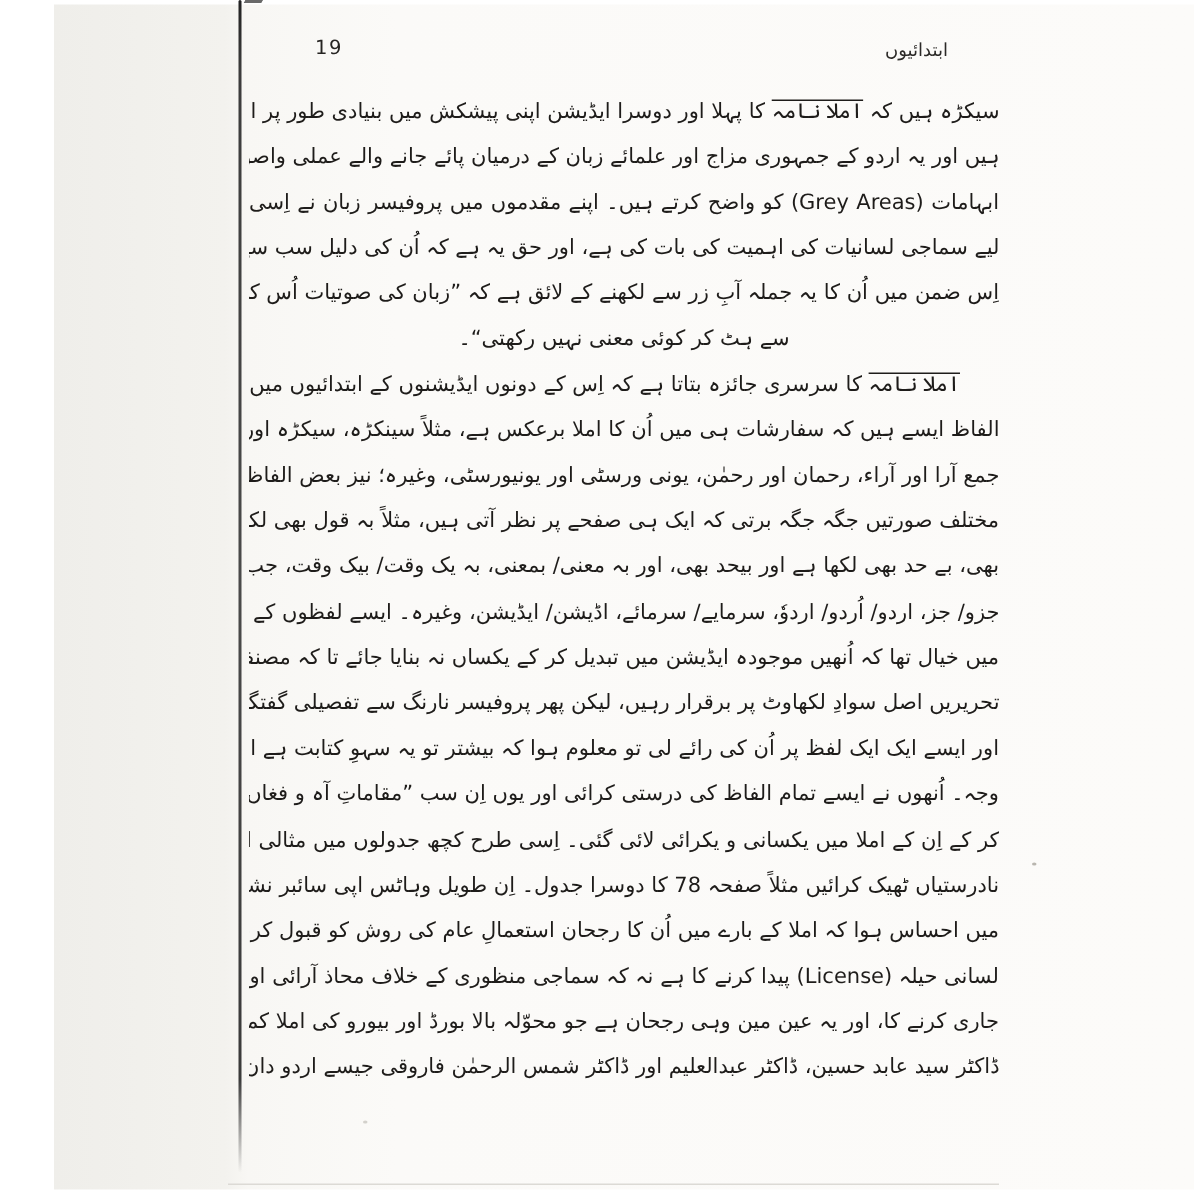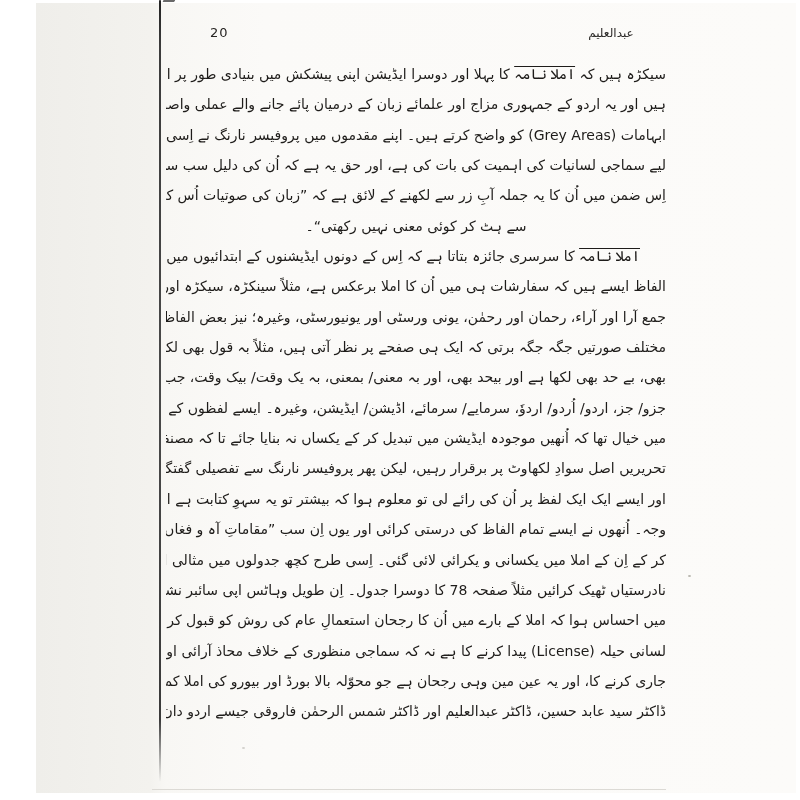--- a/index.html
+++ b/index.html
@@ -64,28 +64,28 @@
 </head>
 <body>
 
 <div class="scan"></div>
 <div class="spine"></div>
 <div class="spine-top"></div>
 <div class="page-bottom-edge"></div>
 <div class="speck s1"></div>
 <div class="speck s2"></div>
 
-<div class="hdr-num">20</div>
-<div class="hdr-title">عبدالعلیم</div>
+<div class="hdr-num">19</div>
+<div class="hdr-title">ابتدائیوں</div>
 
 <div class="textcol" style="color: rgb(30, 28, 26);">
   <div>
       <div class="line"><span>سیکڑہ ہیں کہ </span><span class="ol">املا نامہ</span><span> کا پہلا اور دوسرا ایڈیشن اپنی پیشکش میں بنیادی طور پر انتہائی مختلف</span></div>
       <div class="line">ہیں اور یہ اردو کے جمہوری مزاج اور علمائے زبان کے درمیان پائے جانے والے عملی واصولی</div>
-      <div class="line">ابہامات (Grey Areas) کو واضح کرتے ہیں۔ اپنے مقدموں میں پروفیسر نارنگ نے اِسی</div>
+      <div class="line">ابہامات (Grey Areas) کو واضح کرتے ہیں۔ اپنے مقدموں میں پروفیسر زبان نے اِسی</div>
       <div class="line">لیے سماجی لسانیات کی اہمیت کی بات کی ہے، اور حق یہ ہے کہ اُن کی دلیل سب سے بہتر ہے۔</div>
       <div class="line">اِس ضمن میں اُن کا یہ جملہ آبِ زر سے لکھنے کے لائق ہے کہ ”زبان کی صوتیات اُس کی سماجیات</div>
       <div class="line center">سے ہٹ کر کوئی معنی نہیں رکھتی“۔</div>
     </div>
   <div>
       <div class="line indent"><span class="ol">املا نامہ</span><span> کا سرسری جائزہ بتاتا ہے کہ اِس کے دونوں ایڈیشنوں کے ابتدائیوں میں بعض</span></div>
       <div class="line">الفاظ ایسے ہیں کہ سفارشات ہی میں اُن کا املا برعکس ہے، مثلاً سینکڑہ، سیکڑہ اور سیکڑا، رائے کی</div>
       <div class="line">جمع آرا اور آراء، رحمان اور رحمٰن، یونی ورسٹی اور یونیورسٹی، وغیرہ؛ نیز بعض الفاظ کے املا کی</div>
       <div class="line">مختلف صورتیں جگہ جگہ برتی کہ ایک ہی صفحے پر نظر آتی ہیں، مثلاً بہ قول بھی لکھا ہے اور بقول</div>
       <div class="line">بھی، بے حد بھی لکھا ہے اور بیحد بھی، اور بہ معنی/ بمعنی، بہ یک وقت/ بیک وقت، جب کہ/ جبکہ،</div>

